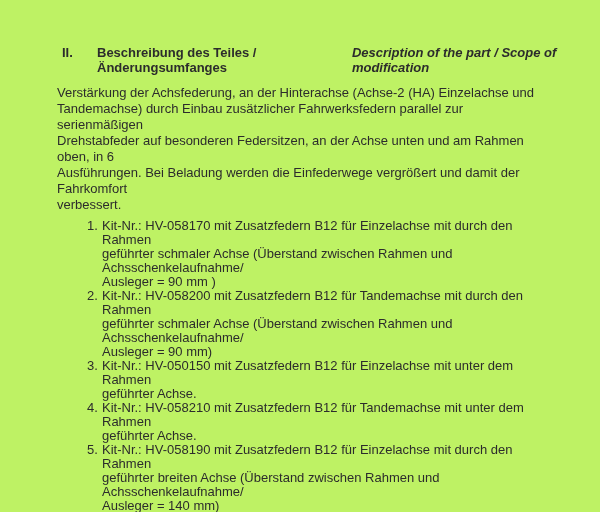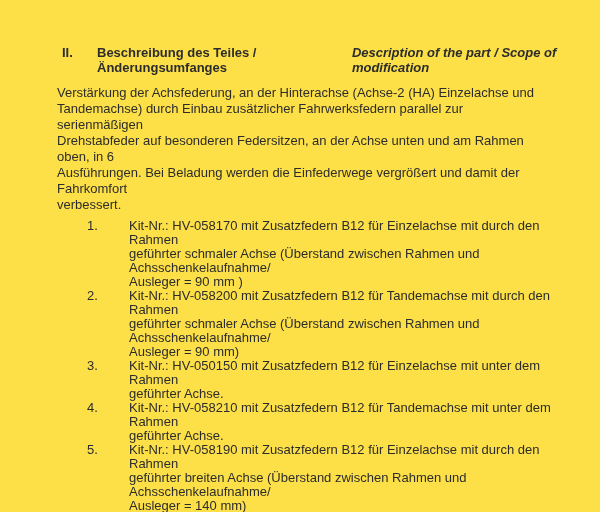--- a/index.html
+++ b/index.html
@@ -4,21 +4,21 @@
 <style>
   html, body {
     margin: 0;
     padding: 0;
     background: #ffffff;
   }
   .page {
     position: relative;
     width: 600px;
     height: 512px;
-    background: #fde047;
+    background: #bef264;
     box-sizing: border-box;
     padding-left: 57px;
     overflow: hidden;
     font-family: "Liberation Sans", sans-serif;
     font-size: 13px;
     color: #2c2c2c;
   }
   .pre { white-space: pre-line; }
 
   
@@ -53,21 +53,21 @@
     width: 495px;
   }
   .kit-item {
     display: flex;
     padding-left: 30px;
   }
   .kit-num {
     flex: 0 0 15px;
     width: 15px;
   }
-  .kit-text { flex: 1; margin-left: 27px; }
+  .kit-text { flex: 1; }
 </style>
 </head>
 <body>
 
 <div class="page">
 
   <div class="heading">
     <div class="h-row">
       <span class="h-num">II.</span>
       <span class="h-titles">

